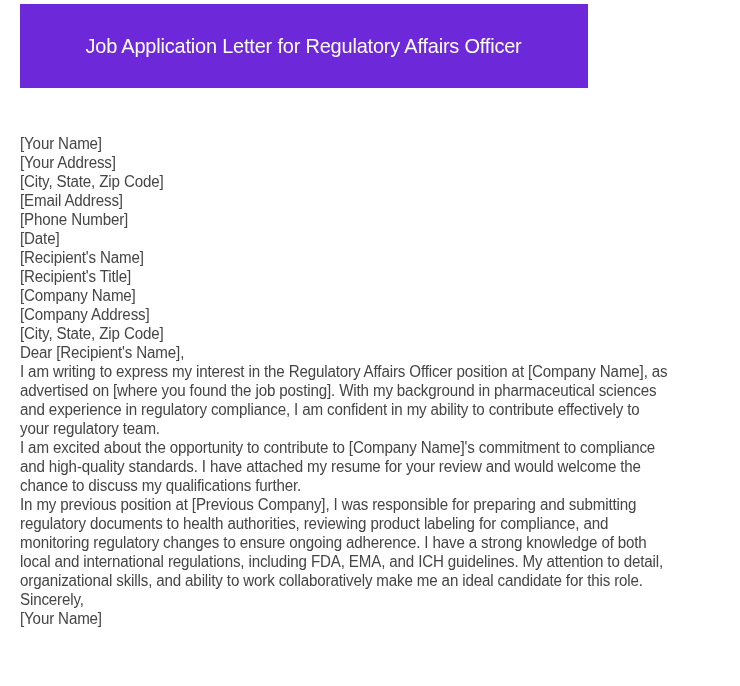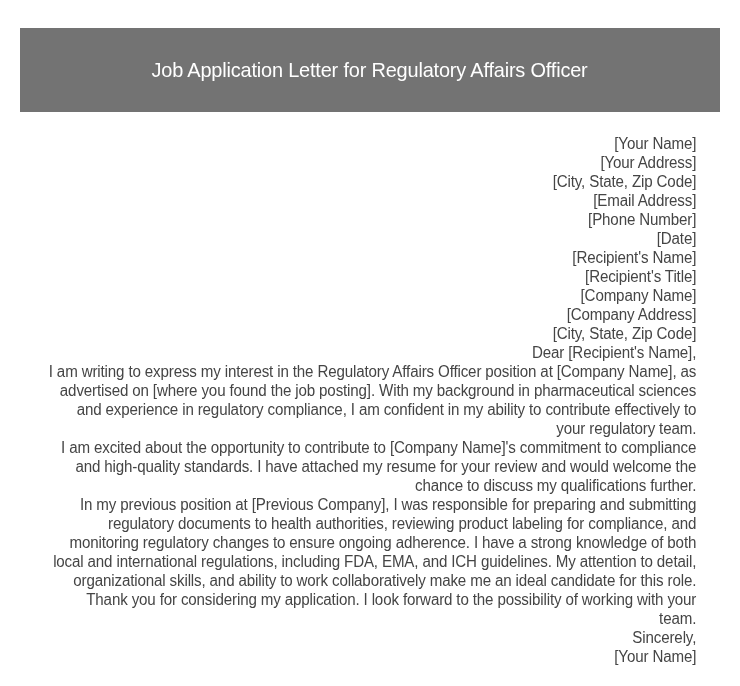--- a/index.html
+++ b/index.html
@@ -9,47 +9,46 @@
     }
     body {
       width: 740px;
       height: 686px;
       overflow: hidden;
       position: relative;
     }
     .header {
       position: absolute;
       left: 20px;
-      top: 28px;
-      width: 700px;
+      top: 4px;
+      width: 568px;
       height: 84px;
-      background: #737373;
+      background: #6d28d9;
       display: flex;
       align-items: center;
       justify-content: center;
     }
     .header-title {
       color: #ffffff;
       font-family: "Liberation Sans", sans-serif;
       font-size: 21px;
       letter-spacing: -0.2px;
       transform: scaleX(0.95);
       white-space: nowrap;
     }
     .letter {
       position: absolute;
-      left: 30px;
+      left: 20px;
       top: 134px;
       width: 705px;
       font-family: "Liberation Sans", sans-serif;
       font-size: 16px;
       line-height: 19px;
       color: #454545;
       letter-spacing: -0.15px;
-      text-align: right;
     }
     .line {
       white-space: nowrap;
       transform-origin: left center;
       transform: scaleX(0.945);
     }
     .para {
       white-space: normal;
     }
     .para .pline {
@@ -93,20 +92,16 @@
   </div>
 
   <div class="para">
     <div class="pline">In my previous position at [Previous Company], I was responsible for preparing and submitting</div>
     <div class="pline">regulatory documents to health authorities, reviewing product labeling for compliance, and</div>
     <div class="pline">monitoring regulatory changes to ensure ongoing adherence. I have a strong knowledge of both</div>
     <div class="pline">local and international regulations, including FDA, EMA, and ICH guidelines. My attention to detail,</div>
     <div class="pline">organizational skills, and ability to work collaboratively make me an ideal candidate for this role.</div>
   </div>
 
-  <div class="para">
-    <div class="pline">Thank you for considering my application. I look forward to the possibility of working with your</div>
-    <div class="pline">team.</div>
-  </div>
 
   <div class="line">Sincerely,</div>
   <div class="line">[Your Name]</div>
 </div>
 
 </body></html>

